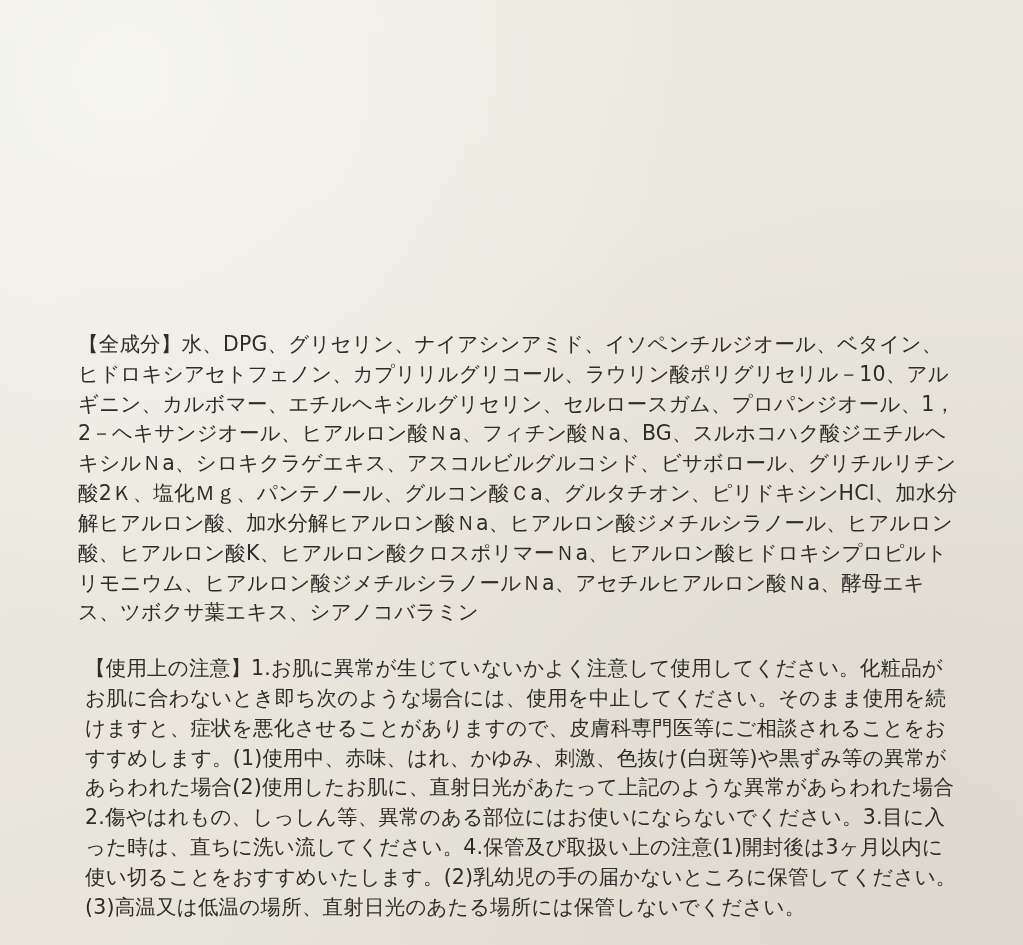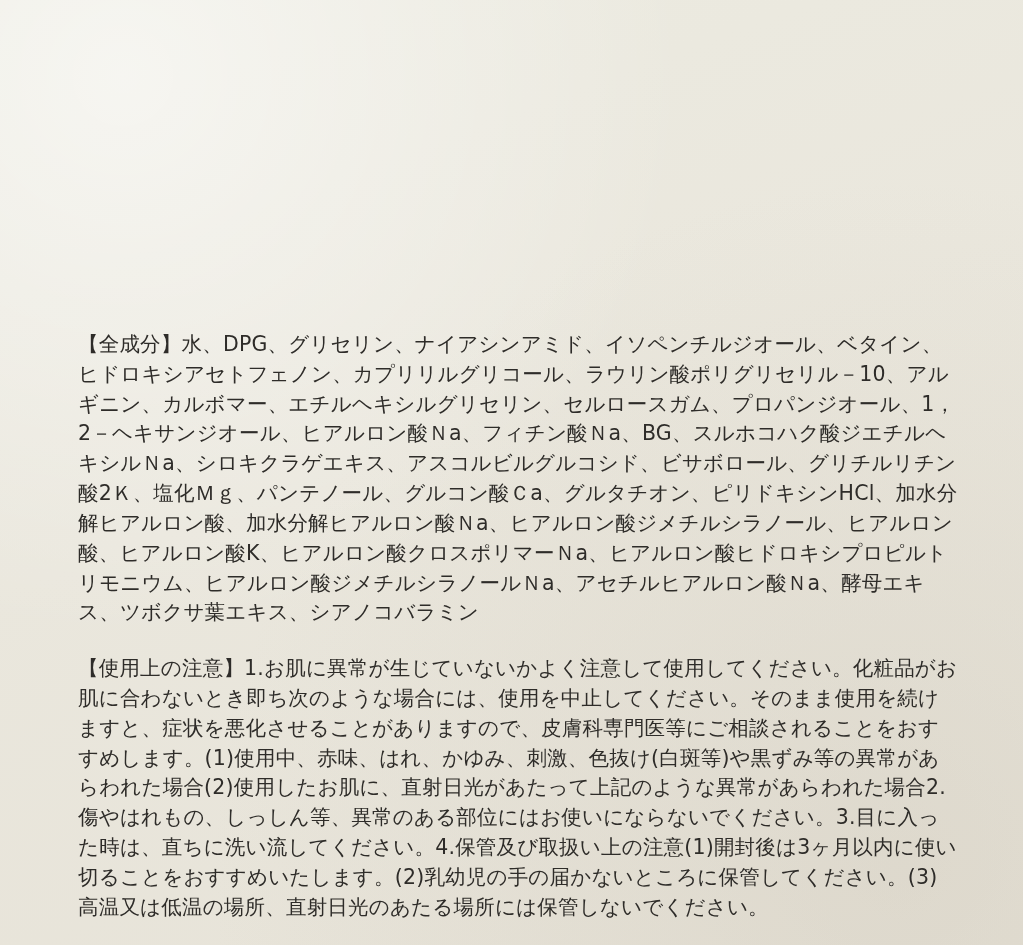--- a/index.html
+++ b/index.html
@@ -42,20 +42,21 @@
     letter-spacing: 0.2px;
     text-align: left;
     margin: 0;
     font-weight: 500;
   }
   .para.ingredients {
     margin-bottom: 26px;
   }
   .para.caution {
     margin-bottom: 22px;
+    margin-left: 7px;
   }
   .para.note {
     margin-bottom: 0;
   }
 </style>
 </head>
 <body>
 
 <div class="label-panel">
   <div class="texture"></div>

